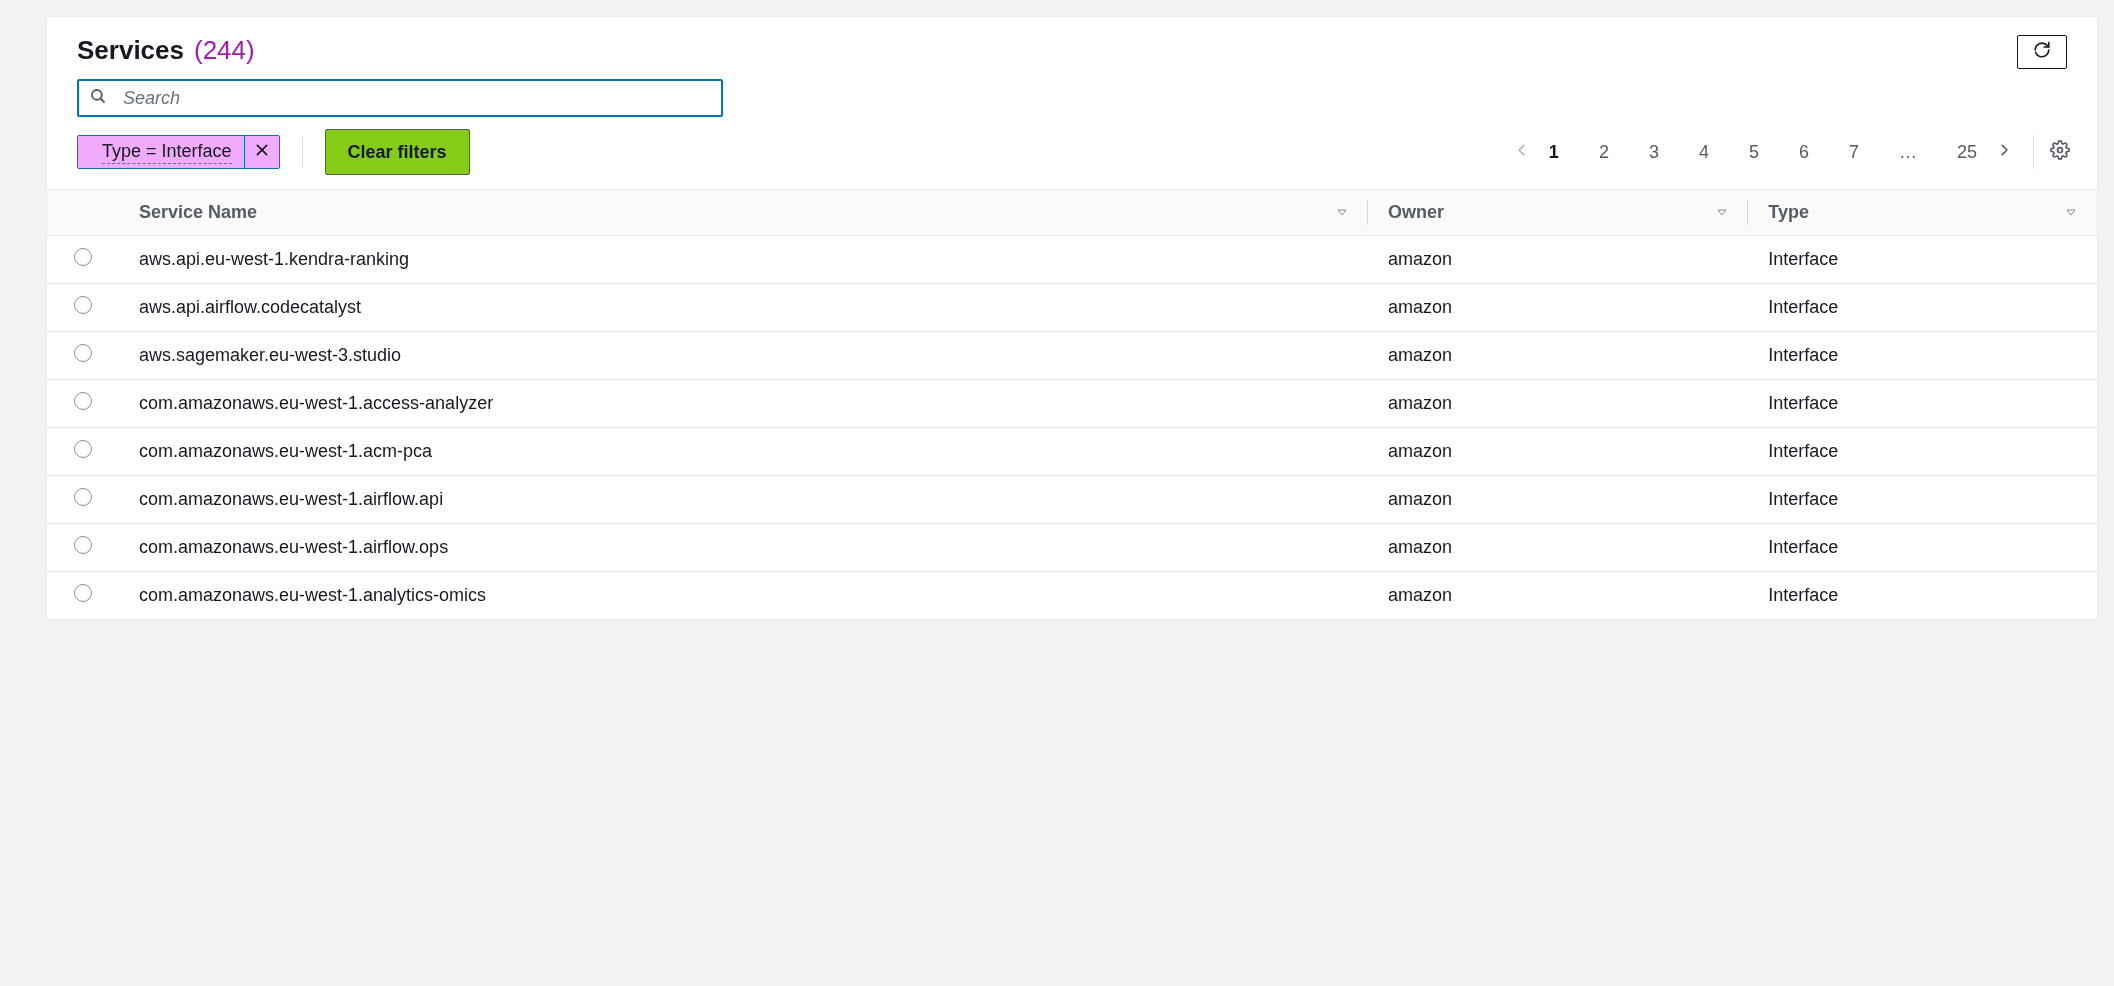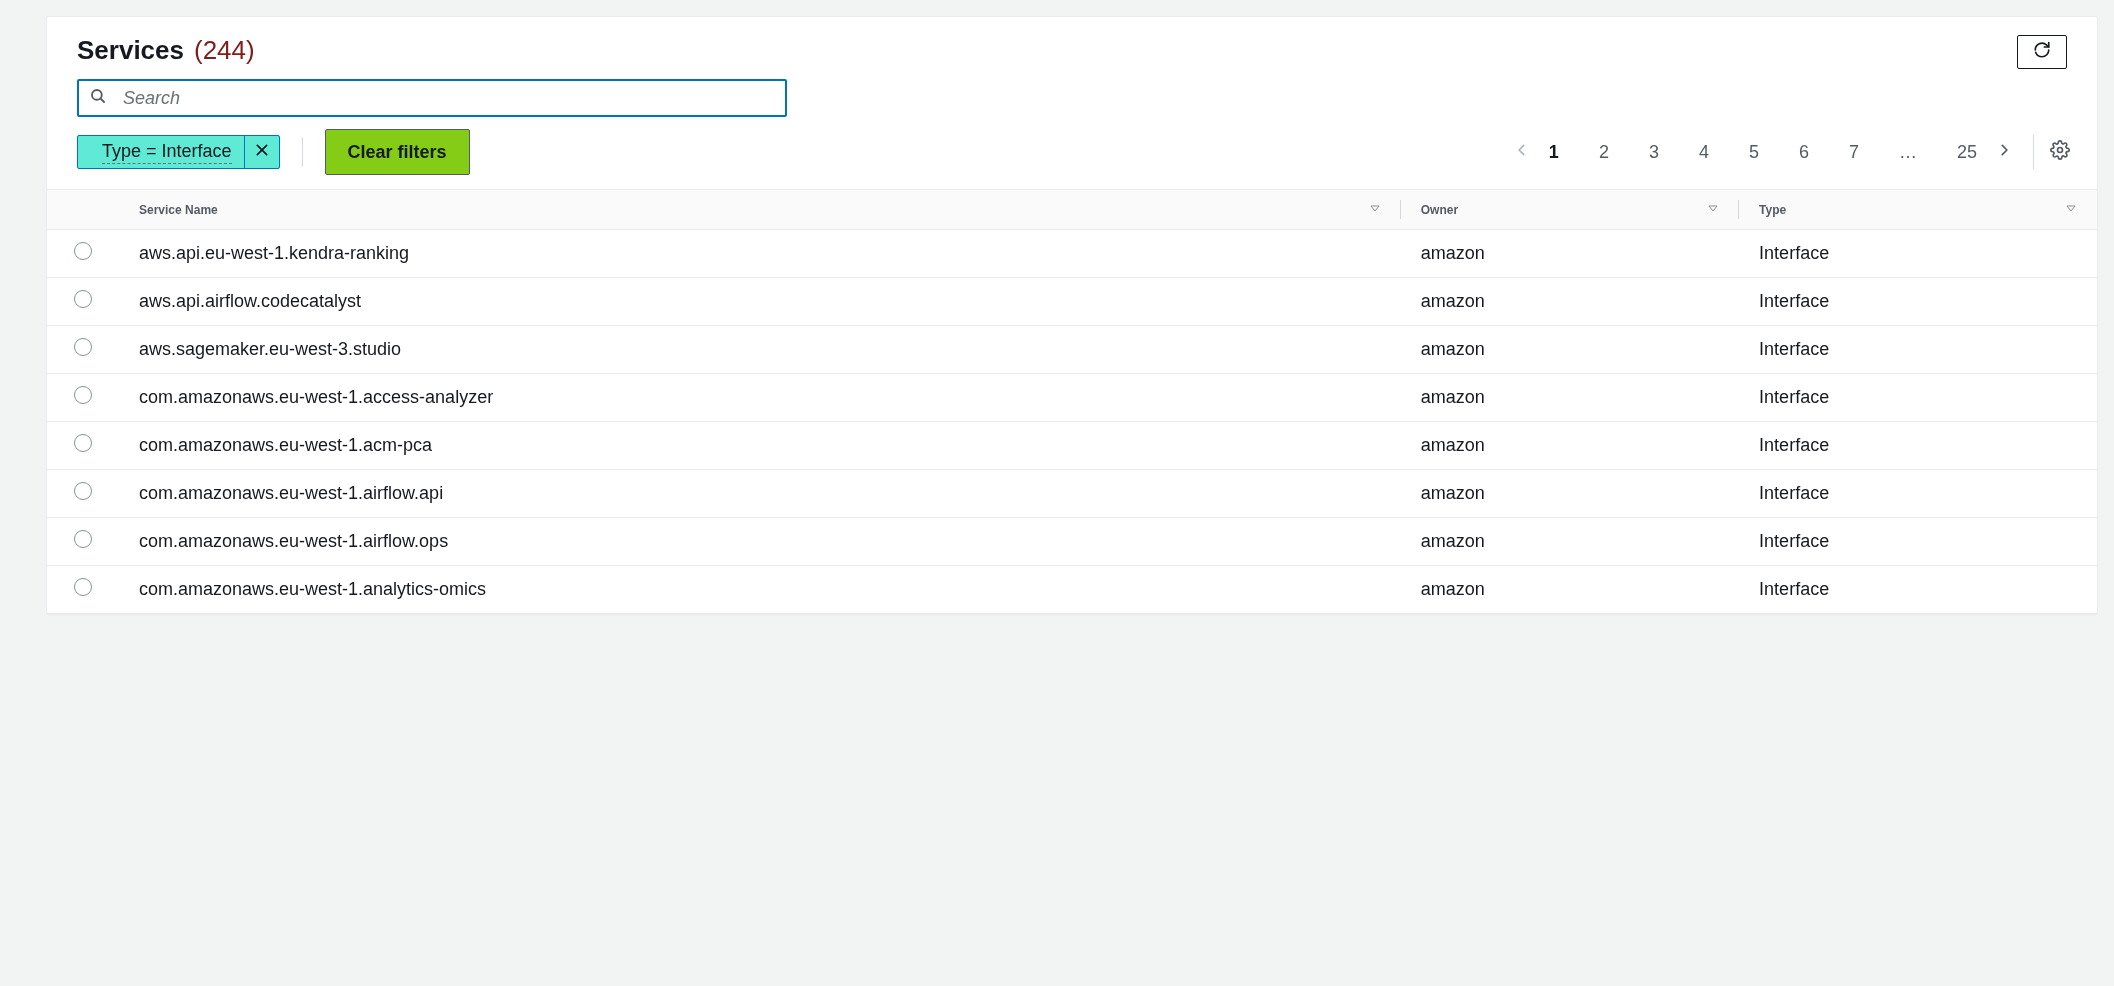--- a/index.html
+++ b/index.html
@@ -33,41 +33,41 @@
     gap: 10px;
   }
   .title {
     font-size: 26px;
     font-weight: 700;
     color: #16191f;
   }
   .count {
     font-size: 26px;
     font-weight: 400;
-    color: #7f1d1d;
+    color: #a21caf;
     text-align: right;
   }
   .refresh-btn {
     width: 50px;
     height: 34px;
     border: 1.5px solid #16191f;
     background: #fff;
     display: flex;
     align-items: center;
     justify-content: center;
     cursor: pointer;
     border-radius: 2px;
   }
   .refresh-btn svg { width: 18px; height: 18px; }
   .filter-row {
     padding: 0 30px 14px 30px;
   }
   .search-wrap {
     position: relative;
-    width: 710px;
+    width: 646px;
     margin-bottom: 12px;
   }
   .search-input {
     width: 100%;
     height: 38px;
     border: 2px solid #0073bb;
     border-radius: 2px;
     padding: 0 12px 0 44px;
     font-size: 18px;
     font-style: normal;
@@ -93,21 +93,21 @@
   }
   .filter-left {
     display: flex;
     align-items: center;
     gap: 22px;
   }
   .filter-chip {
     display: flex;
     align-items: stretch;
     border: 1px solid #0073bb;
-    background: #5eead4;
+    background: #f0abfc;
     border-radius: 2px;
     height: 34px;
   }
   .chip-label {
     padding: 0 12px;
     display: flex;
     align-items: center;
     font-size: 18px;
     color: #16191f;
     border-bottom: 1px dashed #687078;
@@ -190,21 +190,21 @@
 
   table.data {
     width: 100%;
     border-collapse: collapse;
   }
   table.data thead th {
     background: #fafafa;
     border-top: 1px solid #eaeded;
     border-bottom: 1px solid #eaeded;
     text-align: left;
-    font-size: 12px;
+    font-size: 18px;
     font-weight: 700;
     color: #545b64;
     padding: 12px 20px;
     position: relative;
   }
   table.data thead th.sel-col { width: 72px; }
   table.data thead th .th-inner {
     display:flex;
     align-items:center;
     justify-content:space-between;

